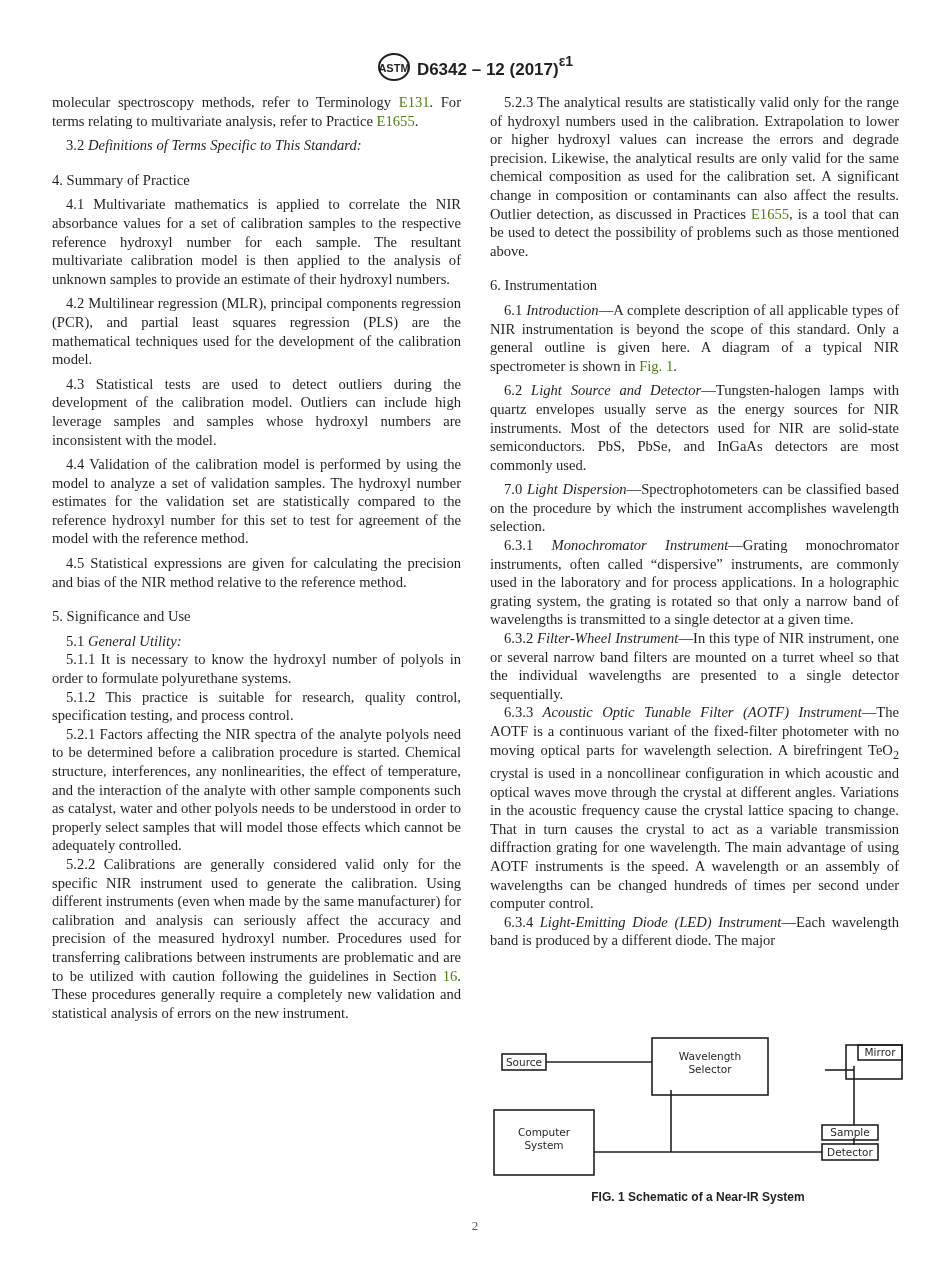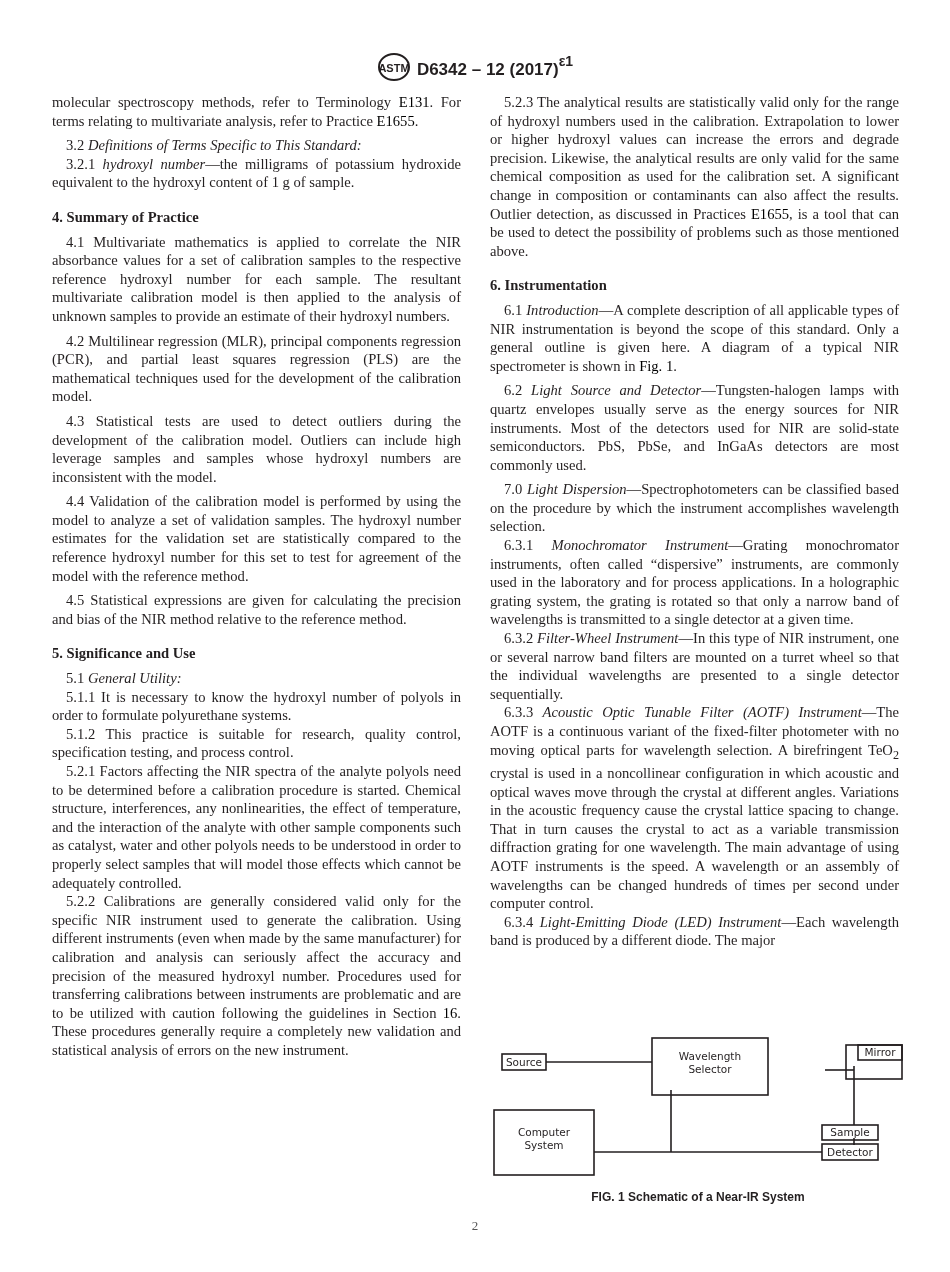--- a/index.html
+++ b/index.html
@@ -9,22 +9,22 @@
   .header-inner { display: inline-flex; align-items: center; gap: 6px; }
   .logo { width: 34px; height: 30px; }
   .doc-id { font-family: "Liberation Sans", sans-serif; font-weight: bold; font-size: 17px; color: #231f20; }
   .doc-id sup { font-size: 14px; position: relative; top: -2px; }
   .col { position: absolute; top: 93px; font-size: 14.6px; line-height: 18.6px; text-align: justify; }
   .col-left { left: 52px; width: 409px; }
   .col-right { left: 490px; width: 409px; }
   p { margin: 0; text-indent: 14px; }
   p.noindent { text-indent: 0; }
   p.gap { margin-top: 6px; }
-  h2 { font-size: 14.6px; font-weight: bold; margin: 16px 0 6px 0; line-height: 18.6px; }
-  .link { color: #000000; margin-top: 36px; }
+  h2 { font-size: 14.6px; font-weight: normal; margin: 16px 0 6px 0; line-height: 18.6px; }
+  .link { color: #4d7c0f; margin-top: 36px; }
   i { font-style: italic; }
   .figure { position: absolute; left: 492px; top: 1030px; width: 412px; height: 148px; }
   .figure svg { width: 412px; height: 148px; }
   .fig-caption { position: absolute; left: 492px; top: 1178px; width: 412px; text-align: center;
                  font-family: "Liberation Sans", sans-serif; font-weight: bold; font-size: 12px; color: #231f20; margin-top: 12px; }
   .page-num { position: absolute; top: 1218px; left: 0; width: 950px; text-align: center; font-size: 13px; color: #555; }
   .diag-text { font-family: "DejaVu Sans", sans-serif; font-size: 10.5px; fill: #231f20; }
 </style>
 </head>
 <body>
@@ -35,21 +35,20 @@
       <ellipse cx="17" cy="15" rx="15" ry="13" fill="none" stroke="#231f20" stroke-width="2"></ellipse>
       <text x="17" y="20" text-anchor="middle" font-family="Liberation Sans, sans-serif" font-weight="bold" font-size="11" fill="#231f20">ASTM</text>
     </svg>
     <span class="doc-id"><span>D6342 – 12 (2017)</span><sup>ε1</sup></span>
   </div>
 </div>
 
 <div class="col col-left">
   <p class="noindent"><span>molecular spectroscopy methods, refer to Terminology </span><span class="link">E131</span><span>. For terms relating to multivariate analysis, refer to Practice </span><span class="link">E1655</span><span>.</span></p>
   <p class="gap"><span>3.2 </span><i>Definitions of Terms Specific to This Standard:</i></p>
-  <p><span>3.2.1 </span><i>hydroxyl number</i><span>—the milligrams of potassium hydroxide equivalent to the hydroxyl content of 1 g of sample.</span></p>
 
   <h2>4. Summary of Practice</h2>
   <p>4.1 Multivariate mathematics is applied to correlate the NIR absorbance values for a set of calibration samples to the respective reference hydroxyl number for each sample. The resultant multivariate calibration model is then applied to the analysis of unknown samples to provide an estimate of their hydroxyl numbers.</p>
   <p class="gap">4.2 Multilinear regression (MLR), principal components regression (PCR), and partial least squares regression (PLS) are the mathematical techniques used for the development of the calibration model.</p>
   <p class="gap">4.3 Statistical tests are used to detect outliers during the development of the calibration model. Outliers can include high leverage samples and samples whose hydroxyl numbers are inconsistent with the model.</p>
   <p class="gap">4.4 Validation of the calibration model is performed by using the model to analyze a set of validation samples. The hydroxyl number estimates for the validation set are statistically compared to the reference hydroxyl number for this set to test for agreement of the model with the reference method.</p>
   <p class="gap">4.5 Statistical expressions are given for calculating the precision and bias of the NIR method relative to the reference method.</p>
 
   <h2>5. Significance and Use</h2>
   <p><span>5.1 </span><i>General Utility:</i></p>

